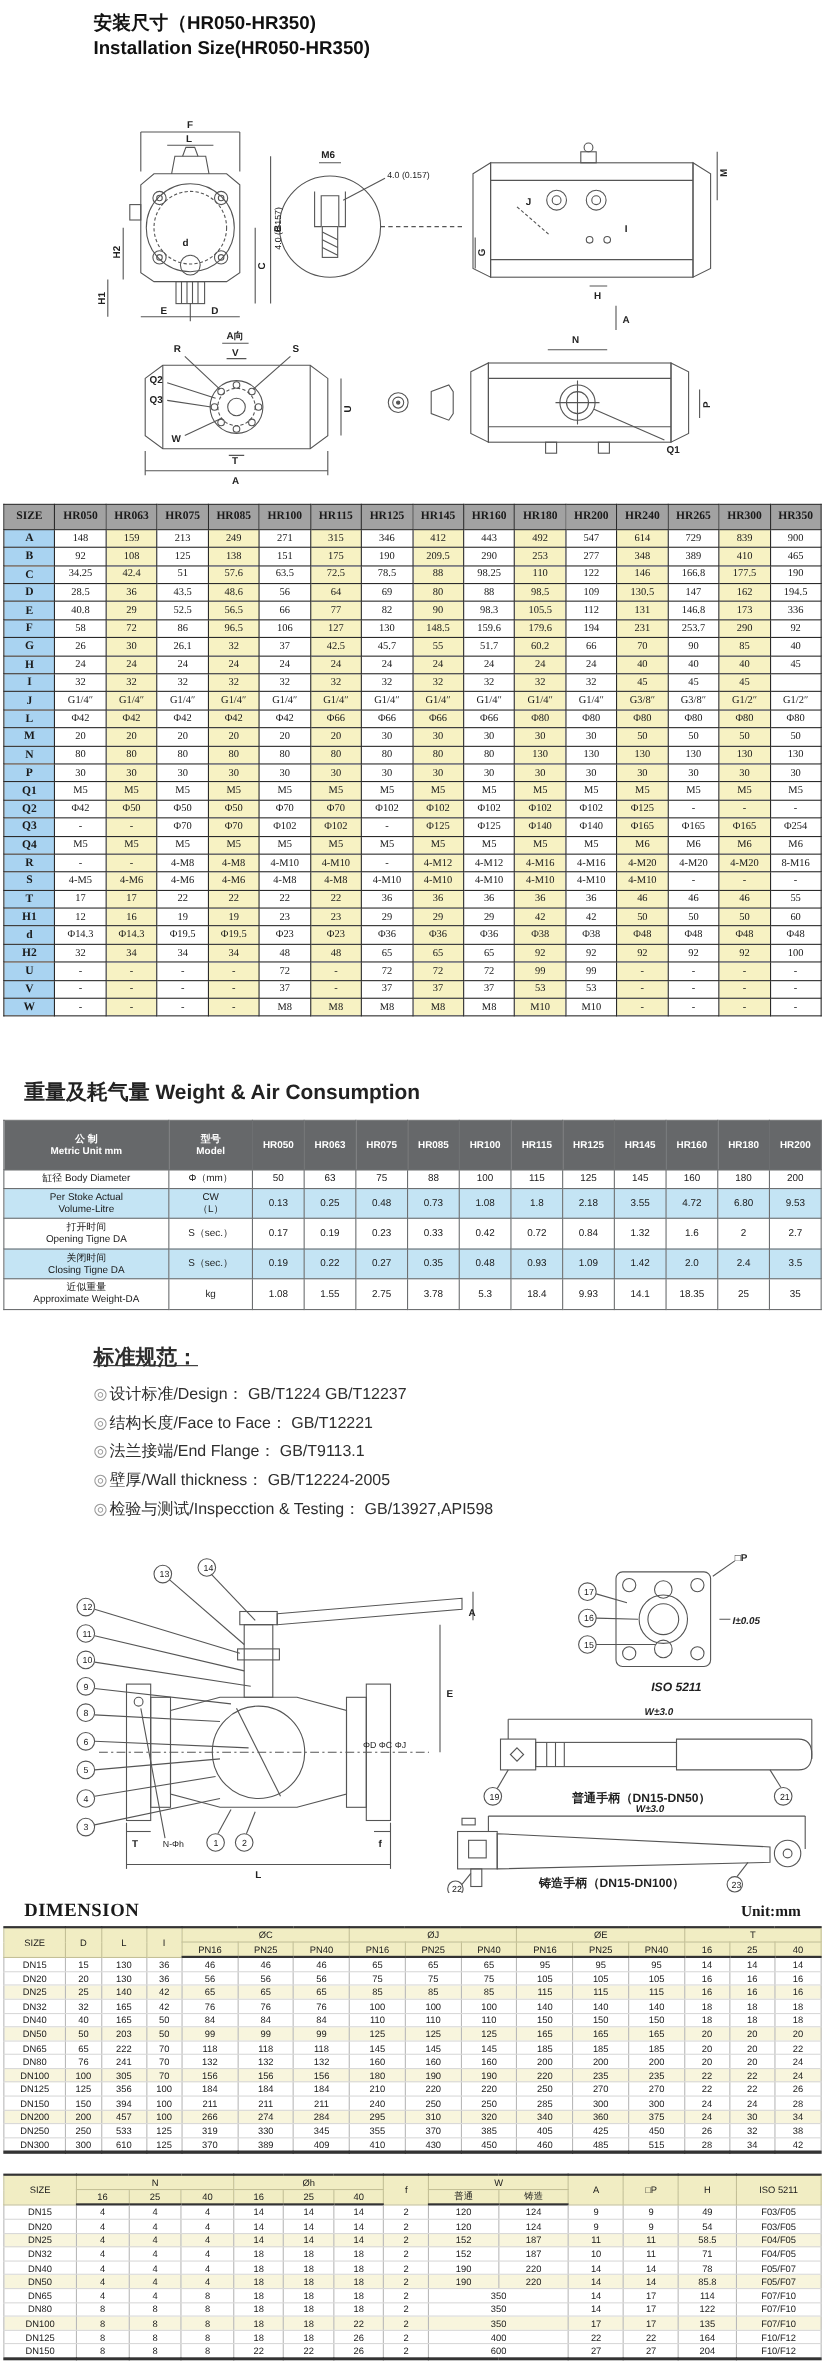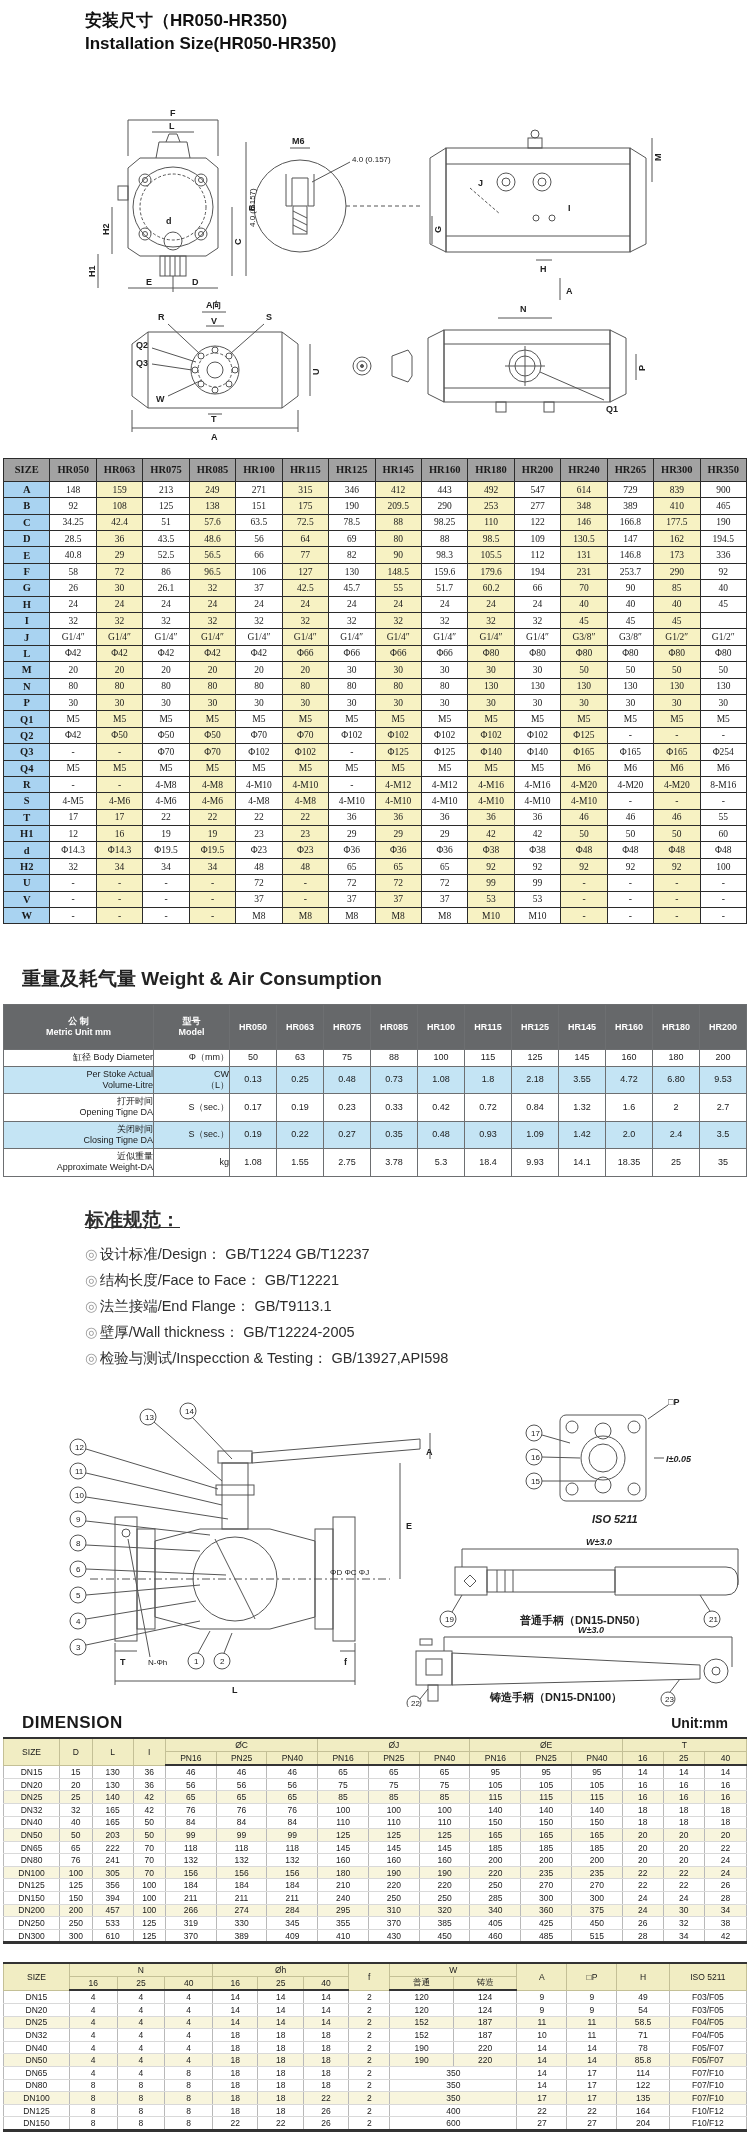--- a/index.html
+++ b/index.html
@@ -14,36 +14,36 @@
   .ctxt{font-size:8px;}
   
   table.sz{border-collapse:collapse;table-layout:fixed;width:744px;margin:4px 3px 0 3px;}
   table.sz th,table.sz td{border:1px solid #2b2b2b;text-align:center;vertical-align:middle;
     font-family:"Liberation Serif",serif;font-size:9.5px;padding:0;height:15.4px;overflow:hidden;white-space:nowrap;}
   table.sz .szh{background:#a2a2a2;font-weight:bold;font-size:10.5px;height:22px;}
   table.sz .szl{background:#a9d3f1;font-weight:bold;font-size:10.5px;}
   table.sz .cy{background:#f7f2c3;}
   table.sz .cw{background:#fff;}
   
-  .wtitle{margin:42px 0 12px 22px;font-size:19px;font-weight:bold;color:#222;}
+  .wtitle{margin:56px 0 12px 22px;font-size:19px;font-weight:bold;color:#222;}
   table.wt{border-collapse:collapse;table-layout:fixed;width:744px;margin:0 3px;}
   table.wt th,table.wt td{border:1px solid #6d6f71;text-align:center;vertical-align:middle;
     font-size:9px;line-height:1.25;padding:2px 0;white-space:pre-line;}
   table.wt .wh{background:#66686a;color:#fff;font-weight:bold;height:40px;}
   table.wt tr.blue td,table.wt tr.blue th{background:#c4e4f4;}
   table.wt tr.white td,table.wt tr.white th{background:#fff;}
-  table.wt .rl{font-weight:normal;text-align:right;}
+  table.wt .rl{font-weight:normal;}
   
   .std{margin:30px 0 0 85px;}
   .std h3{margin:0 0 8px 0;font-size:19px;color:#2e2e2e;text-decoration:underline;}
   .std ul{list-style:none;margin:0;padding:0;}
   .std li{font-size:14.5px;line-height:1.8;color:#2e2e2e;}
   .std .blt{color:#9a9a9a;margin-right:2px;}
   
-  .dimline{display:flex;justify-content:space-between;align-items:center;margin:6px 22px 4px 22px;}
+  .dimline{display:flex;justify-content:space-between;align-items:flex-end;margin:6px 22px 4px 22px;font-family:Liberation Serif, serif;}
   .dimline .t1{font-size:17px;font-weight:bold;letter-spacing:.5px;}
   .dimline .t2{font-size:14px;font-weight:bold;}
   
   table.dm{border-collapse:collapse;table-layout:fixed;width:744px;margin:0 3px;
     border-top:2px solid #333;border-bottom:3px solid #333;}
   table.dm th{background:#f1edc3;font-size:8.5px;font-weight:normal;border:1px solid #c4c096;padding:0;height:12px;}
   table.dm td{font-size:8.5px;text-align:center;border-left:1px solid #b9b9b9;border-right:1px solid #b9b9b9;
     border-top:1px solid #d9d9d9;border-bottom:1px solid #d9d9d9;padding:0;height:11.6px;white-space:nowrap;}
   table.dm tr.hl td{background:#f8f5dd;}
   table.dm tr.hdr2 th{border-bottom:2px solid #333;}

